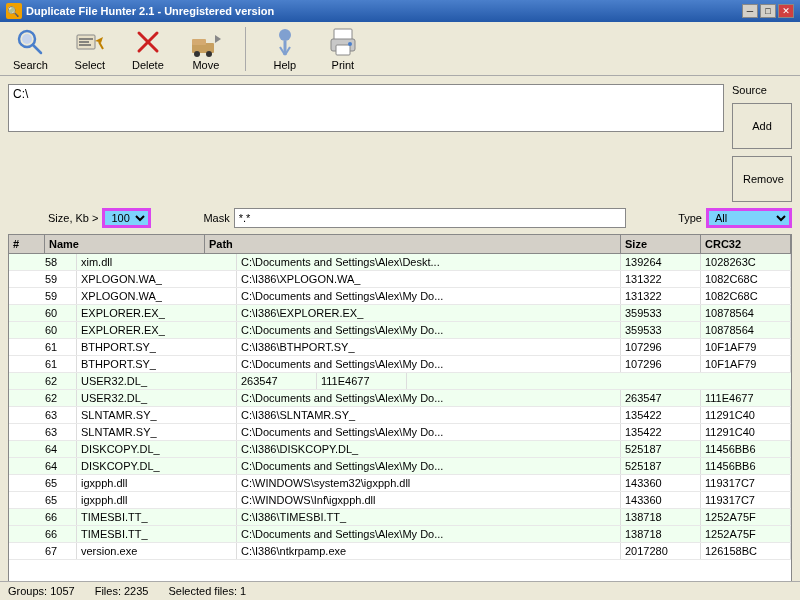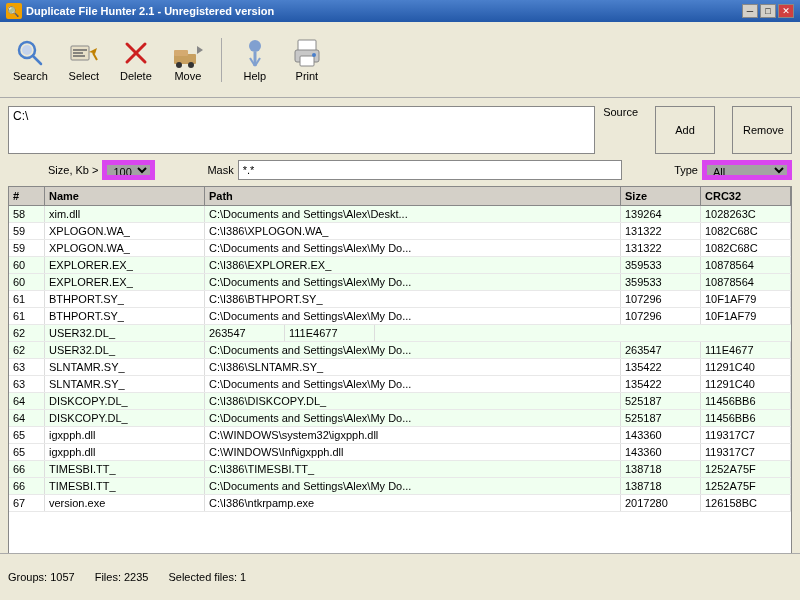--- a/index.html
+++ b/index.html
@@ -53,24 +53,24 @@
       justify-content: center;
       font-size: 9px;
       cursor: pointer;
       color: #000;
     }
     .title-btn.close-btn { background: #d04040; color: white; }
 
     .toolbar {
       background: #ece9d8;
       border-bottom: 1px solid #aaa;
-      padding: 11px 6px;
-      display: flex;
-      align-items: center;
-      gap: 6px;
+      padding: 0 6px;
+      display: flex;
+      align-items: center;
+      gap: 12px;
     }
     .toolbar-btn {
       display: flex;
       flex-direction: column;
       align-items: center;
       padding: 3px 6px;
       cursor: pointer;
       border: 1px solid transparent;
       border-radius: 2px;
       min-width: 46px;
@@ -114,22 +114,22 @@
     }
     .path-input {
       border: none;
       outline: none;
       width: 100%;
       font-size: 12px;
       background: transparent;
     }
     .source-panel {
       display: flex;
-      flex-direction: row;
-      gap: 17px;
+      flex-direction: column;
+      gap: 7px;
     }
     .source-label {
       font-size: 11px;
       color: #000;
     }
     .source-btn {
       background: #ece9d8;
       border: 1px solid #888;
       padding: 16px 10px;
       cursor: pointer;
@@ -149,22 +149,22 @@
       gap: 4px;
     }
     .filter-label {
       font-size: 11px;
       color: #000;
       margin-left: 40px;
     }
     .filter-select {
       height: 20px;
       font-size: 11px;
-      border: 5px solid #d946ef;
-      background: #a3a3a3;
+      border: 3px solid #d946ef;
+      background: #7dd3fc;
       padding: 0 2px;
     }
     .mask-input {
       flex: 1;
       height: 20px;
       font-size: 11px;
       border: 1px solid #888;
       background: white;
       padding: 0 4px;
     }
@@ -196,33 +196,34 @@
     .col-crc { width: 90px; }
 
     .file-table-body {
       overflow-y: auto;
       flex: 1;
     }
     .file-row {
       display: flex;
       font-size: 11px;
       border-bottom: 1px solid #e8e8e8;
+      padding-left: 32px;
     }
     .file-row .col {
       padding: 2px 4px;
       border-right: 1px solid #ddd;
       white-space: nowrap;
       overflow: hidden;
       text-overflow: ellipsis;
     }
 
     .status-bar {
       display: flex;
       gap: 20px;
-      padding: 17px 8px;
+      padding: 3px 8px;
       border-top: 1px solid #aaa;
       background: #ece9d8;
       font-size: 11px;
       position: absolute;
       bottom: 0;
       left: 0;
       right: 0;
     }
 
     

